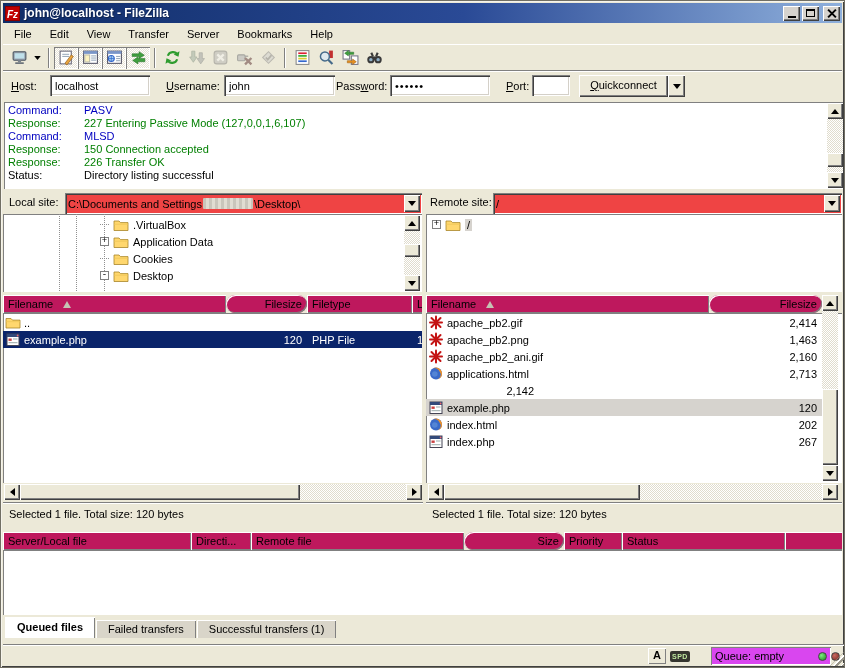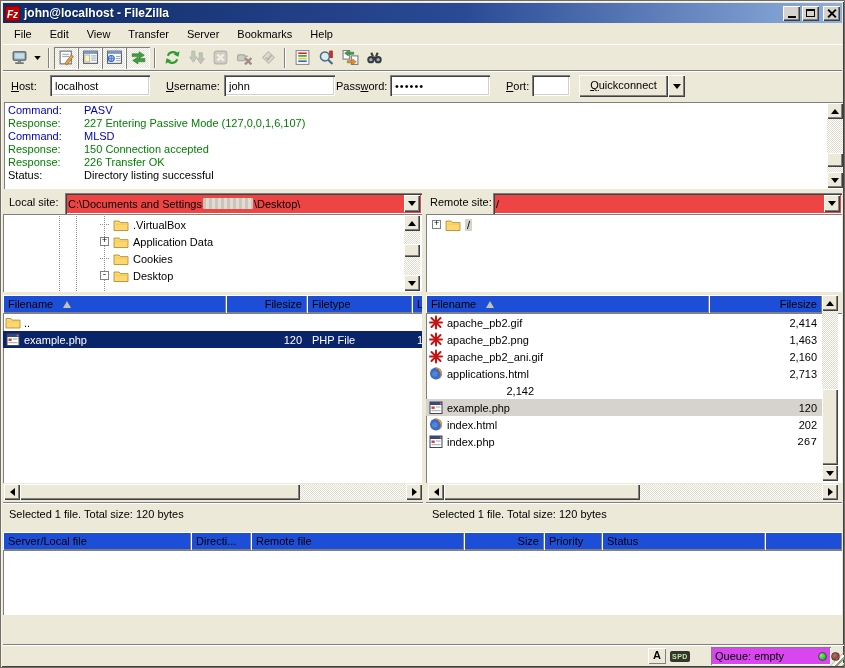--- a/index.html
+++ b/index.html
@@ -81,23 +81,23 @@
   .vguide{position:absolute;width:1px;top:0;bottom:0;background-image:linear-gradient(#909090 1px,transparent 1px);background-size:1px 2px;}
   .trow{position:relative;height:17px;display:flex;align-items:center;white-space:nowrap;}
   .texp{width:9px;height:9px;border:1px solid #808080;background:#fff;font-size:9px;line-height:7px;text-align:center;margin-right:4px;flex:none;font-family:"Liberation Mono",monospace;}
   .tconn{width:9px;height:1px;margin-right:4px;flex:none;background-image:linear-gradient(90deg,#909090 1px,transparent 1px);background-size:2px 1px;}
   .ticon{width:16px;height:14px;margin-right:4px;flex:none;}
   .ticon svg{width:16px;height:14px;}
   .sel-inact-label{background:#d6d3ce;padding:0 2px;}
 
   
   .listhdr{position:absolute;top:294px;height:18px;display:flex;overflow:hidden;}
-  .colhdr{height:18px;background:#1d4ed8;box-shadow:inset 1px 1px 0 #fff,inset -1px -1px 0 #808080;
+  .colhdr{height:18px;background:#be185d;box-shadow:inset 1px 1px 0 #fff,inset -1px -1px 0 #808080;
     padding:4px 5px;display:flex;align-items:center;flex:none;overflow:hidden;white-space:nowrap;}
-  .colhdr.right{justify-content:flex-end;}
+  .colhdr.right{justify-content:flex-end;border-radius:9px;}
   .listbody{position:absolute;top:312px;height:170px;background:#fff;box-shadow:inset 1px 1px 0 #808080,inset -1px -1px 0 #fff;overflow:hidden;}
   .lrow{display:flex;height:17px;align-items:center;white-space:nowrap;}
   .cell{padding:0 5px;overflow:hidden;flex:none;}
   .cell.right{text-align:right;}
   .cell.name{display:flex;align-items:center;padding-left:2px;}
   .ficon{width:16px;height:15px;margin-right:3px;flex:none;}
   .ficon svg{width:16px;height:15px;}
   .sel-act{background:var(--sel-active);color:#fff;}
   .sel-inact{background:var(--sel-inactive);}
   .statusline{position:absolute;top:501px;height:21px;border-top:1px solid #808080;box-shadow:0 1px 0 #fff inset;padding:5px 6px 0;}
@@ -558,21 +558,21 @@
             <span class="ficon"><svg viewBox="0 0 16 15">
                 <rect x="2" y="2" width="12" height="11.5" fill="#fff" stroke="#445"></rect>
                 <rect x="2" y="2" width="12" height="3" fill="#334a7a"></rect>
                 <circle cx="12.6" cy="3.5" r=".9" fill="#e66"></circle>
                 <rect x="3.5" y="6.5" width="3.2" height="2.4" fill="#c94040"></rect>
                 <rect x="8" y="6.5" width="4.5" height="1" fill="#9aa"></rect>
                 <rect x="3.5" y="10.2" width="9" height="1" fill="#9aa"></rect>
               </svg></span>
             <span class="fname">index.php</span>
           </span>
-          <span class="cell right" style="width: 113px; font-family: Liberation Mono, monospace;">267</span>
+          <span class="cell right" style="width: 113px;">267</span>
         </div>
       </div>
   </div>
   <div class="sb" style="left:821px;top:294px;width:16px;height:186px">
     <div class="sbtrack"></div>
     <div class="sbbtn push" style="top:0">
         <span class="tri-up"></span>
       </div>
     <div class="sbthumb push" style="top:94px;left:0;width:16px;height:76px"></div>
     <div class="sbbtn push" style="bottom:0">
@@ -607,34 +607,39 @@
   <div class="listhdr abs" id="queuehdr" style="top:531px">
       <div class="colhdr" style="width: 188px;">
         <span>Server/Local file</span>
       </div>
       <div class="colhdr" style="width: 60px;">
         <span>Directi...</span>
       </div>
       <div class="colhdr" style="width: 213px;">
         <span>Remote file</span>
       </div>
-      <div class="colhdr right" style="width: 80px;">
+      <div class="colhdr right" style="width: 100px;">
         <span>Size</span>
       </div>
       <div class="colhdr" style="width: 58px;">
         <span>Priority</span>
       </div>
       <div class="colhdr" style="width: 163px;">
         <span>Status</span>
       </div>
       <div class="colhdr" style="width: 77px;">
         <span></span>
       </div>
     </div>
   <div class="abs" id="queuebody"></div>
+  <div class="abs" id="tabs">
+      <div class="tab active">Queued files</div>
+      <div class="tab">Failed transfers</div>
+      <div class="tab">Successful transfers (1)</div>
+    </div>
 
   <div class="abs" id="statusbar">
     <span id="dtype">A</span>
     <span id="spd">SPD</span>
     <span id="queuebox">Queue: empty</span>
     <span class="led" id="led-green"></span>
     <span class="led" id="led-red"></span>
     <span id="grip"></span>
   </div>
 

